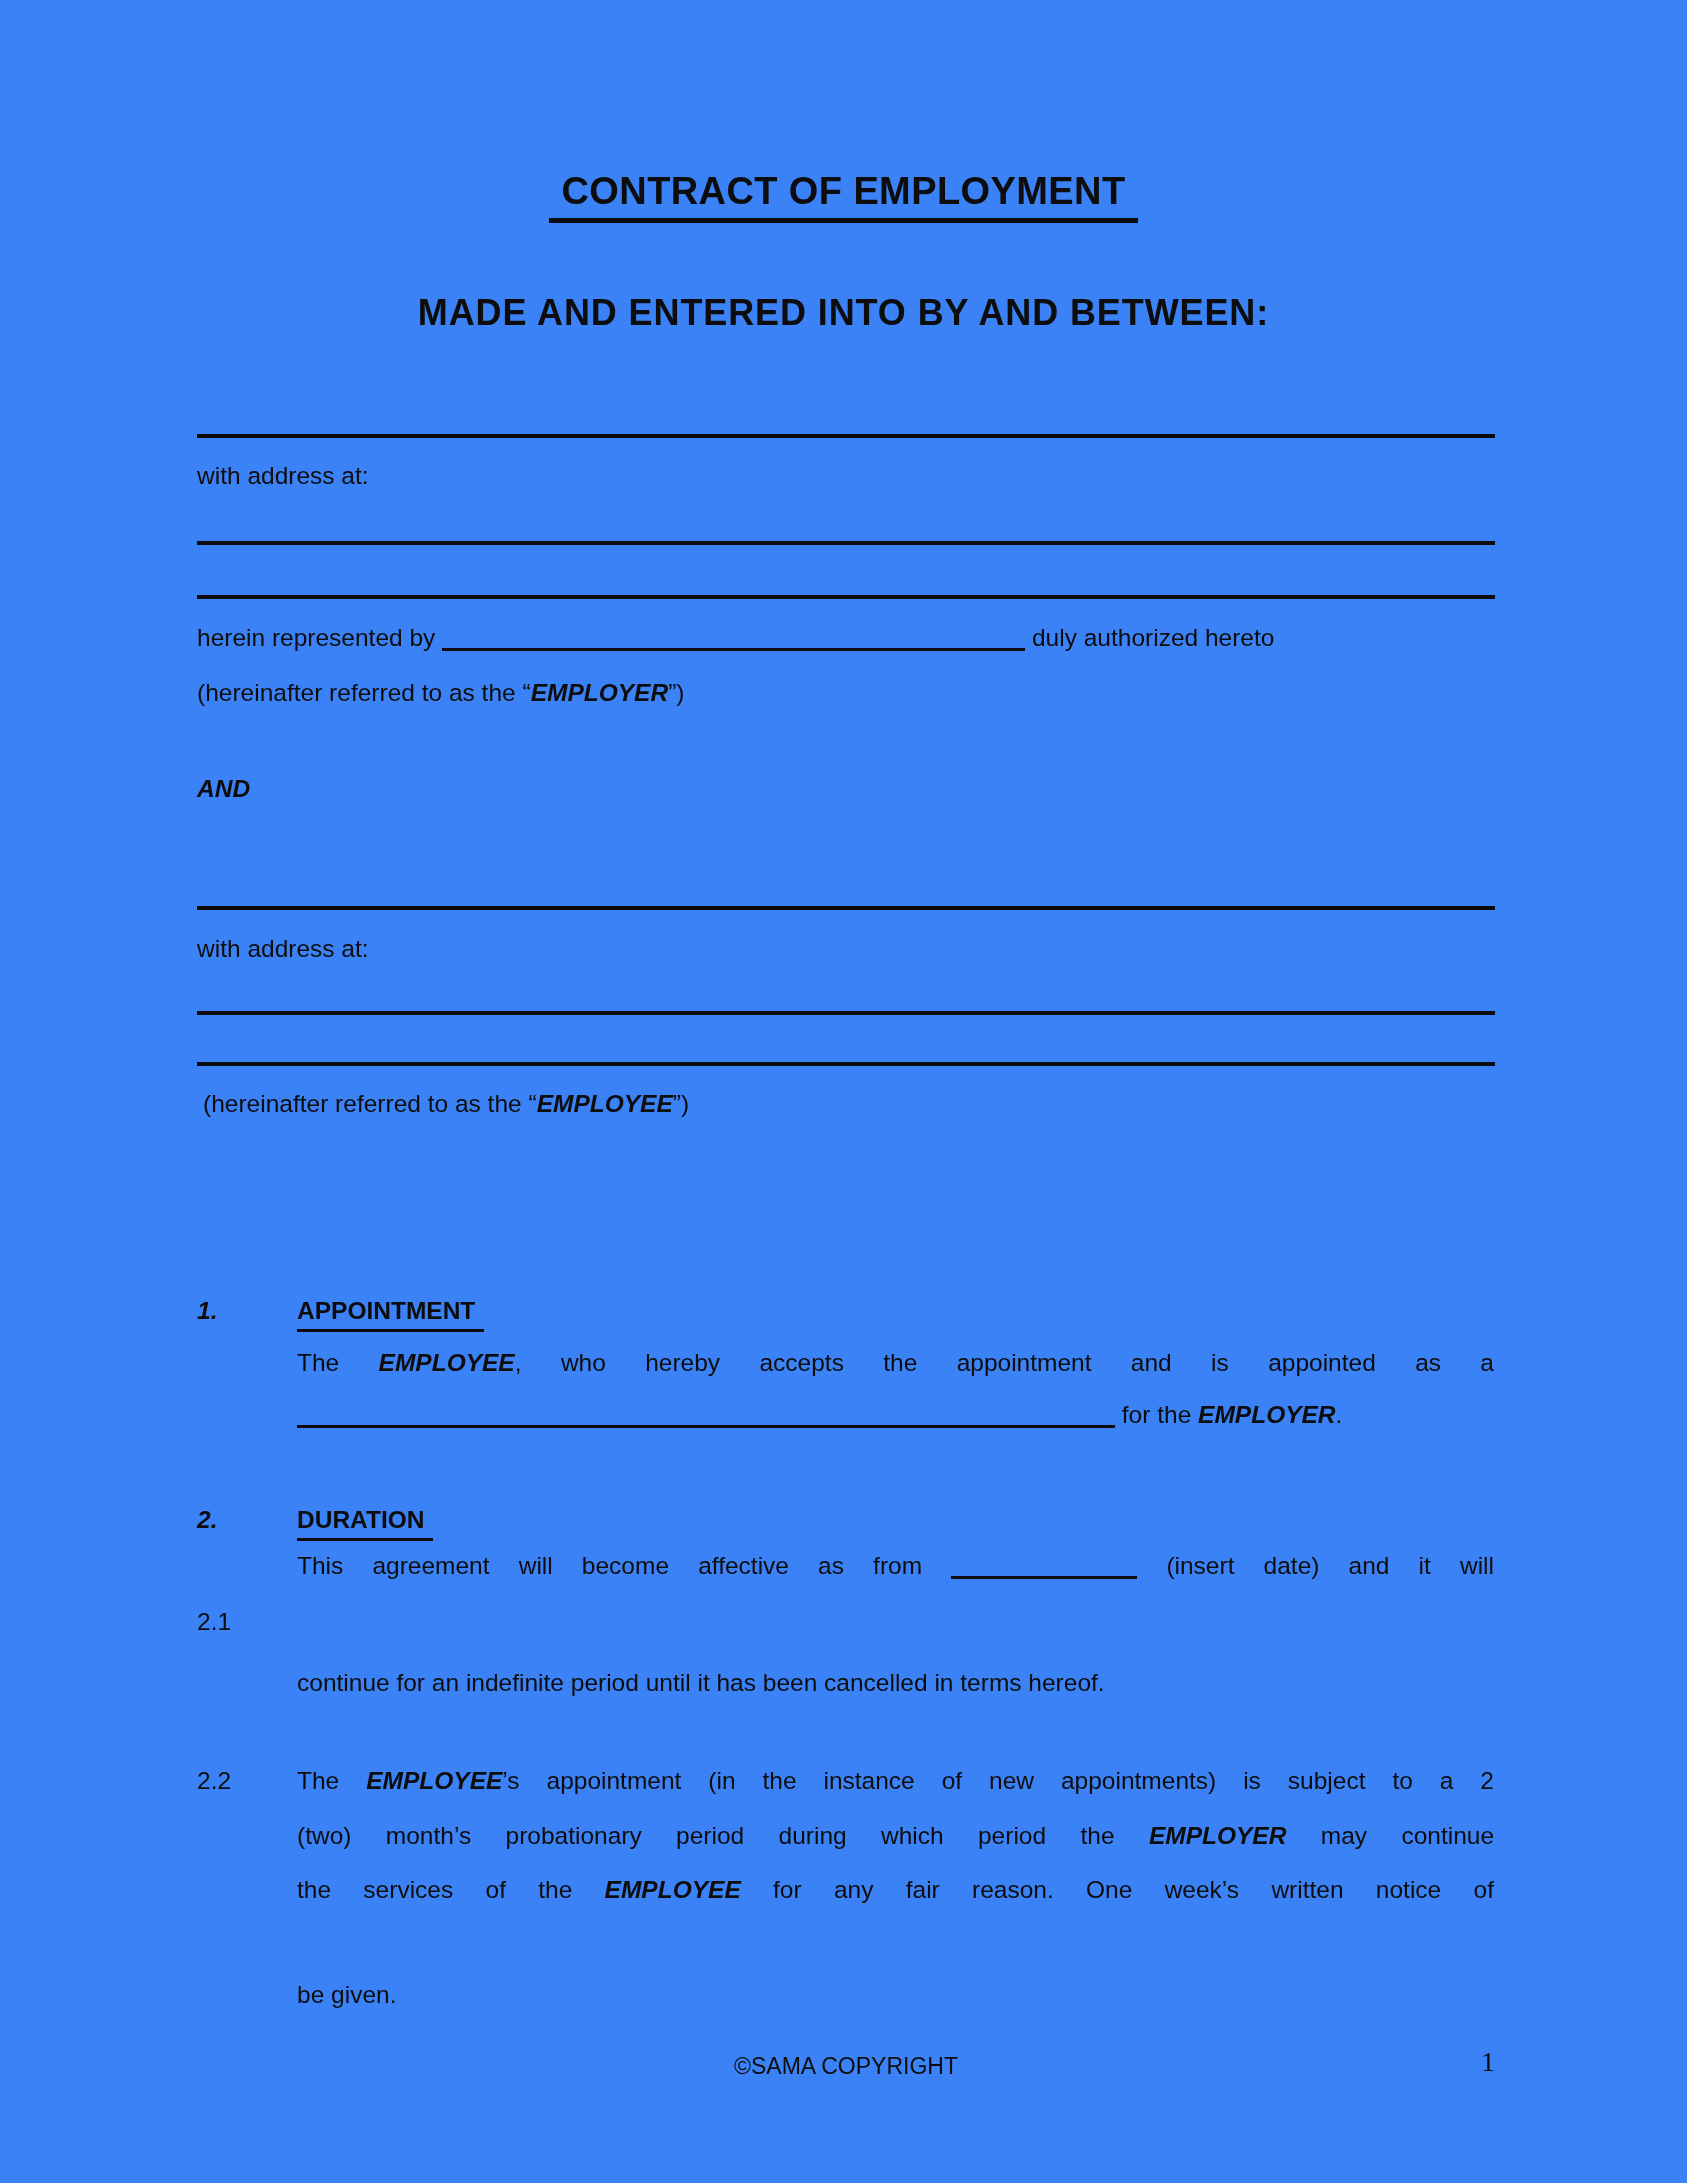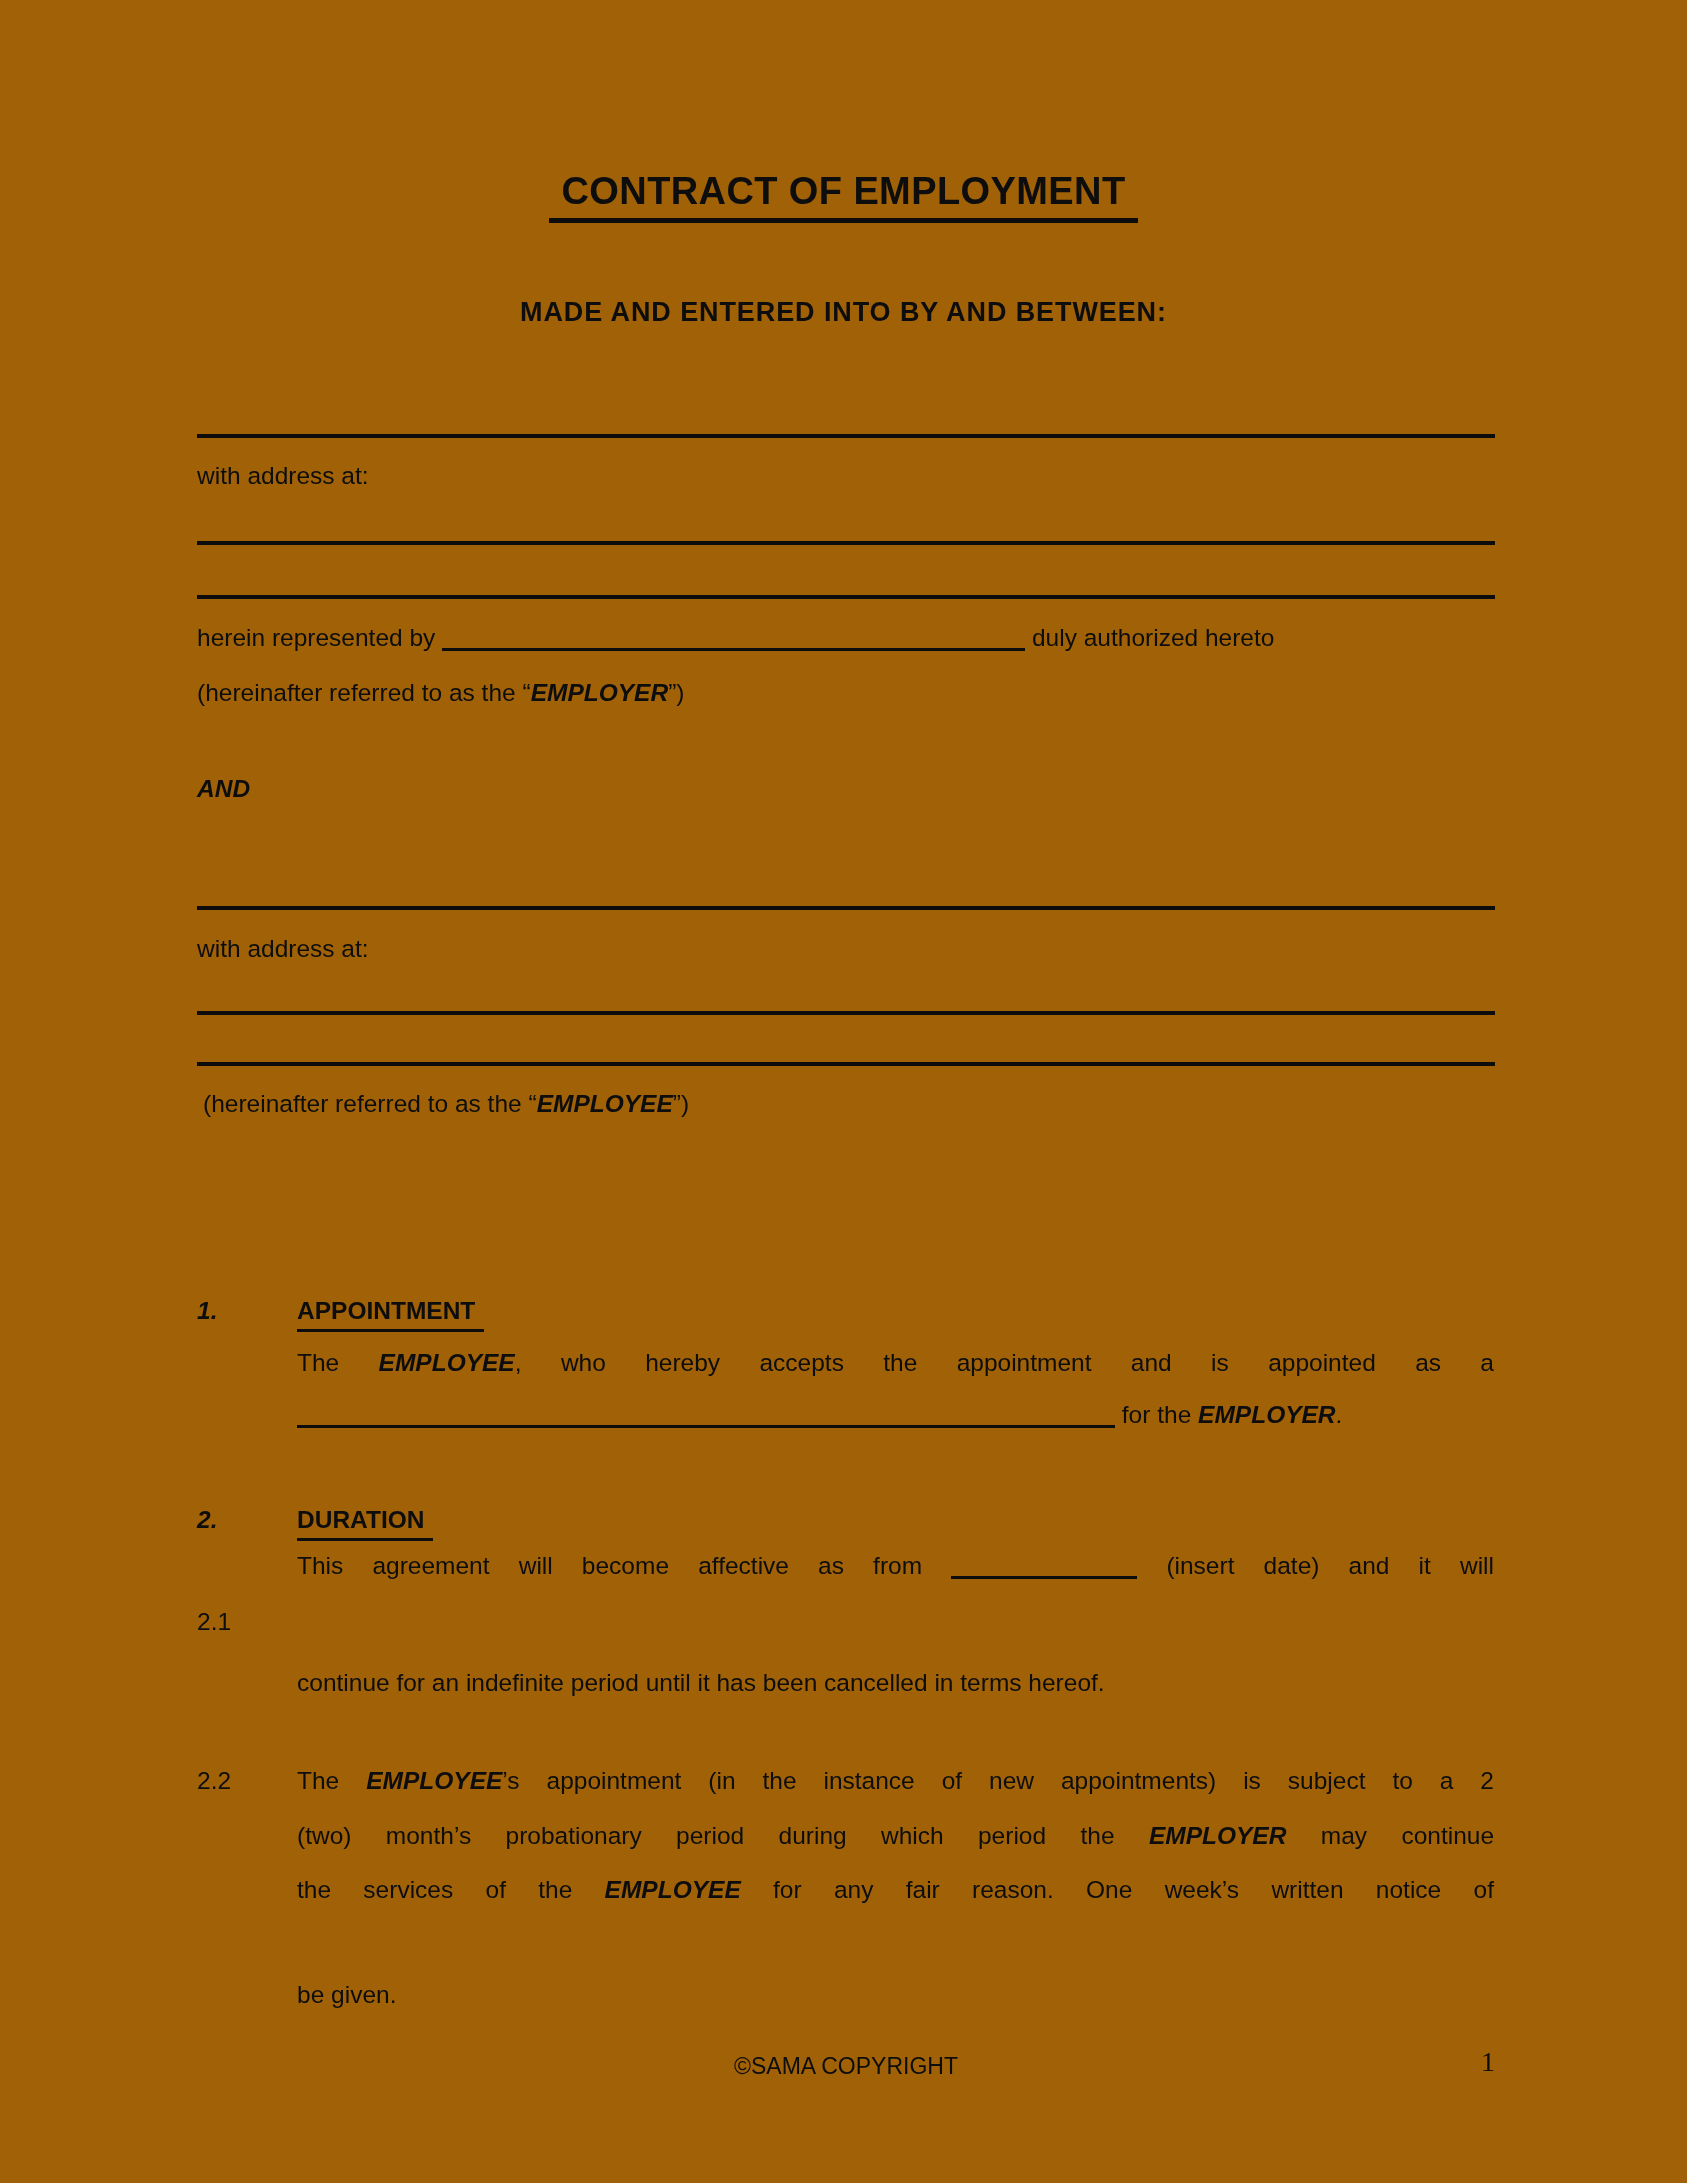--- a/index.html
+++ b/index.html
@@ -1,20 +1,20 @@
 <!DOCTYPE html>
 <html style="font-size:14px"><head>
 <meta charset="utf-8">
 <style>
   html, body { margin: 0; padding: 0; background: #ffffff; }
   .page {
     position: relative;
     width: 1687px;
     height: 2184px;
-    background: #a16207;
+    background: #3b82f6;
     color: #0d0d0d;
     font-family: "Liberation Sans", sans-serif;
     font-size: 24.5px;
     overflow: hidden;
   }
   .ln {
     position: absolute;
     line-height: 35px;
     white-space: nowrap;
   }
@@ -45,21 +45,21 @@
     line-height: 40px;
   }
   .title-underline {
     display: inline-block;
     border-bottom: 5.2px solid #0c0c0c;
     padding: 0 12.2px 7px 12.2px;
   }
   .subtitle {
     position: absolute;
     top: 295px;
-    font-size: 27px;
+    font-size: 36px;
     font-weight: 700;
     letter-spacing: 0.9px;
   }
   .heading-underline {
     display: inline-block;
     font-weight: 700;
     line-height: 1.12;
     border-bottom: 3.5px solid #0c0c0c;
     padding: 0 8.7px 4.4px 0;
   }

